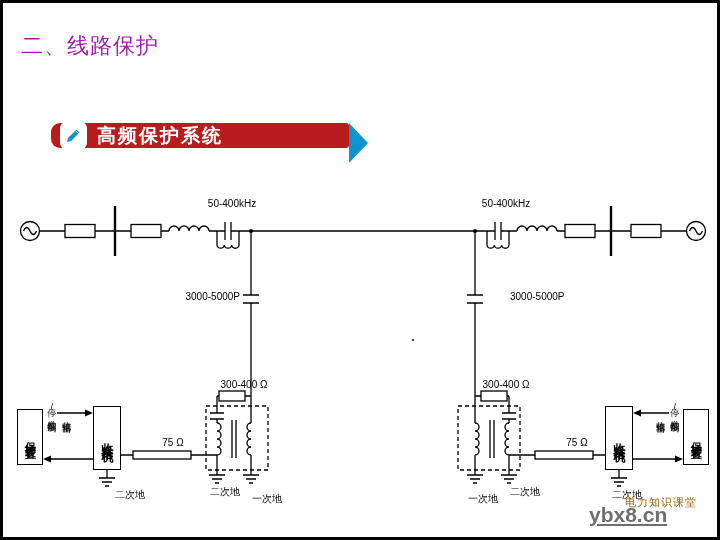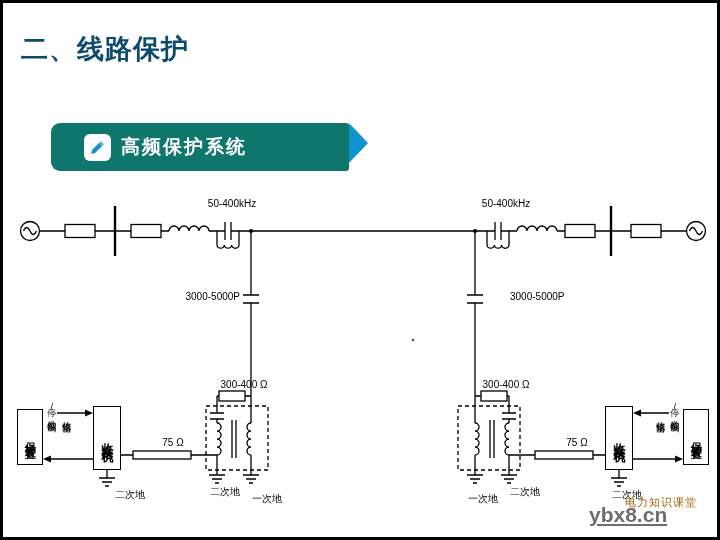--- a/index.html
+++ b/index.html
@@ -1,19 +1,19 @@
 <!DOCTYPE html>
 <html><head>
 <meta charset="utf-8">
 <style>
   * { margin:0; padding:0; box-sizing:border-box; }
   html,body { background:#ffffff; font-family:"Liberation Sans","DejaVu Sans",sans-serif; }
   .slide { position:relative; width:720px; height:540px; background:#fff; border:3px solid #000; overflow:hidden; }
-  .title { position:absolute; left:18px; top:28px; font-size:27px; font-weight:bold; color:#0c4a6e; letter-spacing:1px; }
-  .banner { position:absolute; left:48px; top:120px; width:298px; height:48px; background:#0f766e; border-radius:9px 3px 3px 9px; display:flex; align-items:center;padding-left:24px; }
+  .title { position:absolute; left:18px; top:28px; font-size:22px; font-weight:normal; color:#a21caf; letter-spacing:1px; }
+  .banner { position:absolute; left:48px; top:120px; width:298px; height:25px; background:#b91c1c; border-radius:9px 3px 3px 9px; display:flex; align-items:center; }
   .banner::after { content:""; position:absolute; left:100%; top:0; width:0; height:0;
     border-top:20px solid transparent; border-bottom:20px solid transparent; border-left:19px solid #1193cf; }
   .banner-icon { width:27px; height:27px; background:#fff; border-radius:6px; margin:0 10px 0 9px;
     display:flex; align-items:center; justify-content:center; flex:0 0 auto; }
   .banner-label { color:#fff; font-size:19px; font-weight:bold; letter-spacing:2px; }
   .circuit { position:absolute; left:0; top:0; }
   .lbl { position:absolute; font-size:10px; color:#000; white-space:nowrap;padding-left:24px; }
   .c { transform:translateX(-50%); }
   .r { transform:translateX(-100%); }
   .vlbl { position:absolute; writing-mode:vertical-rl; text-orientation:upright; font-size:9px;

